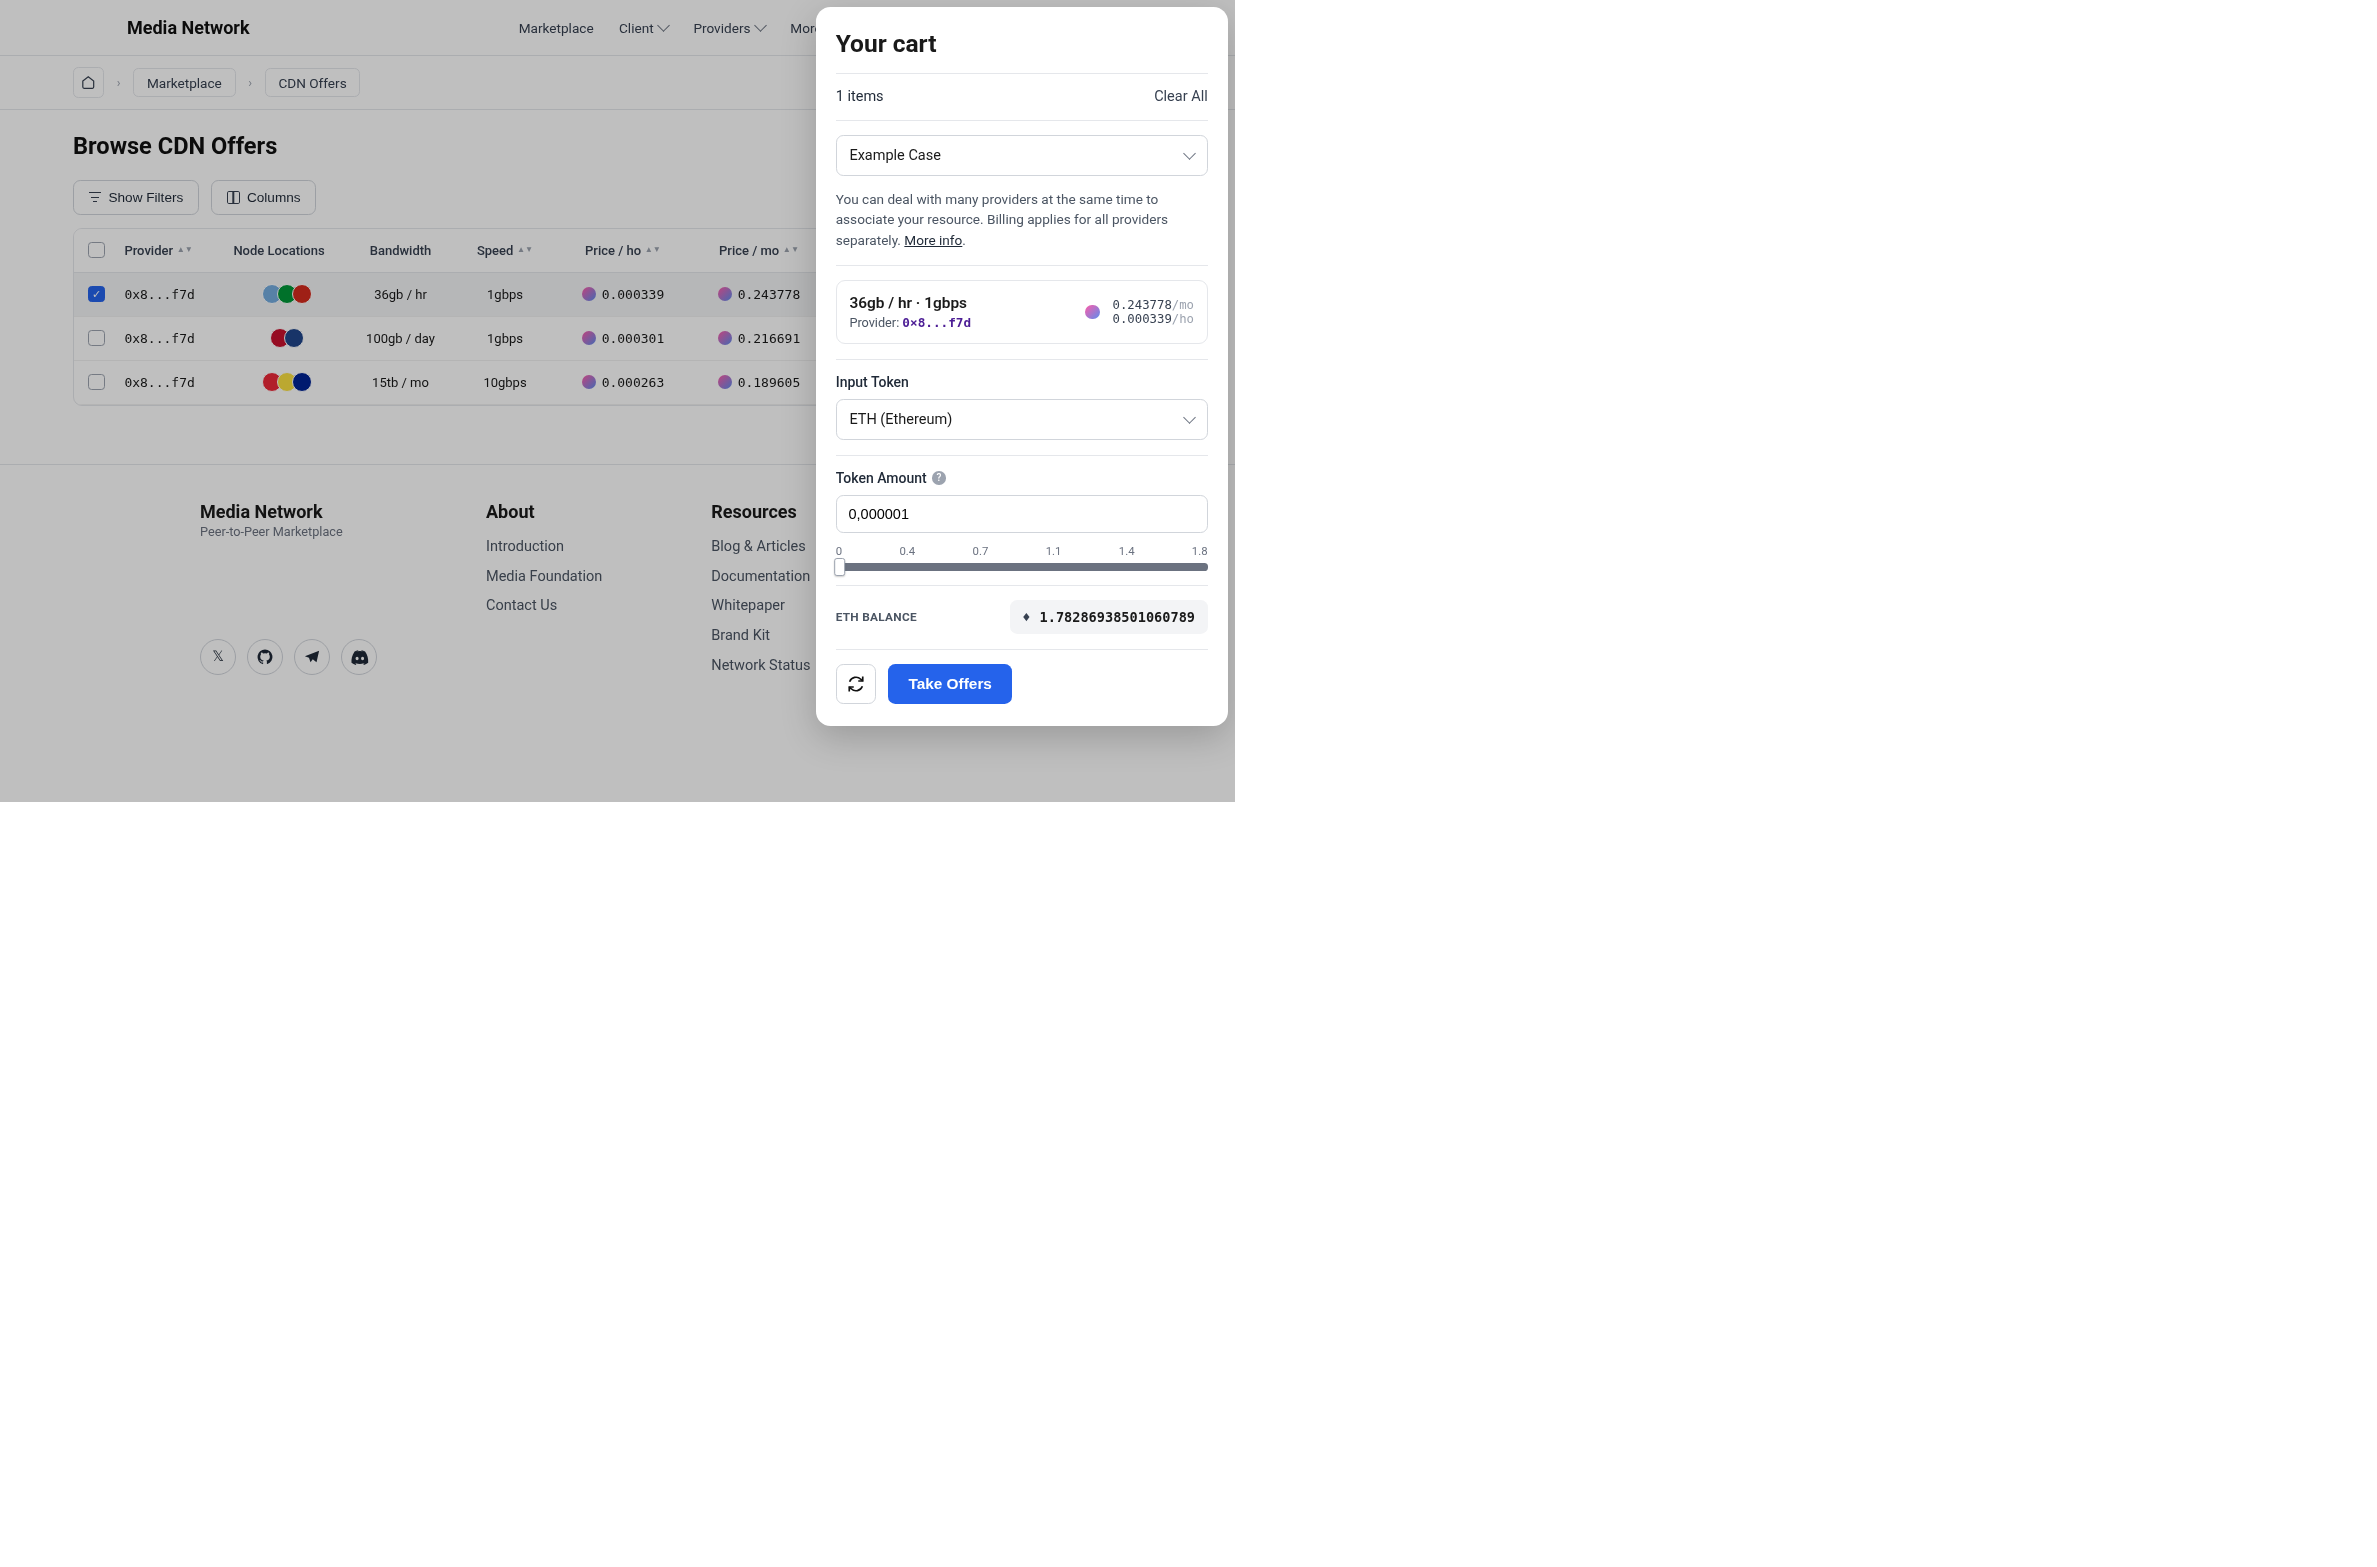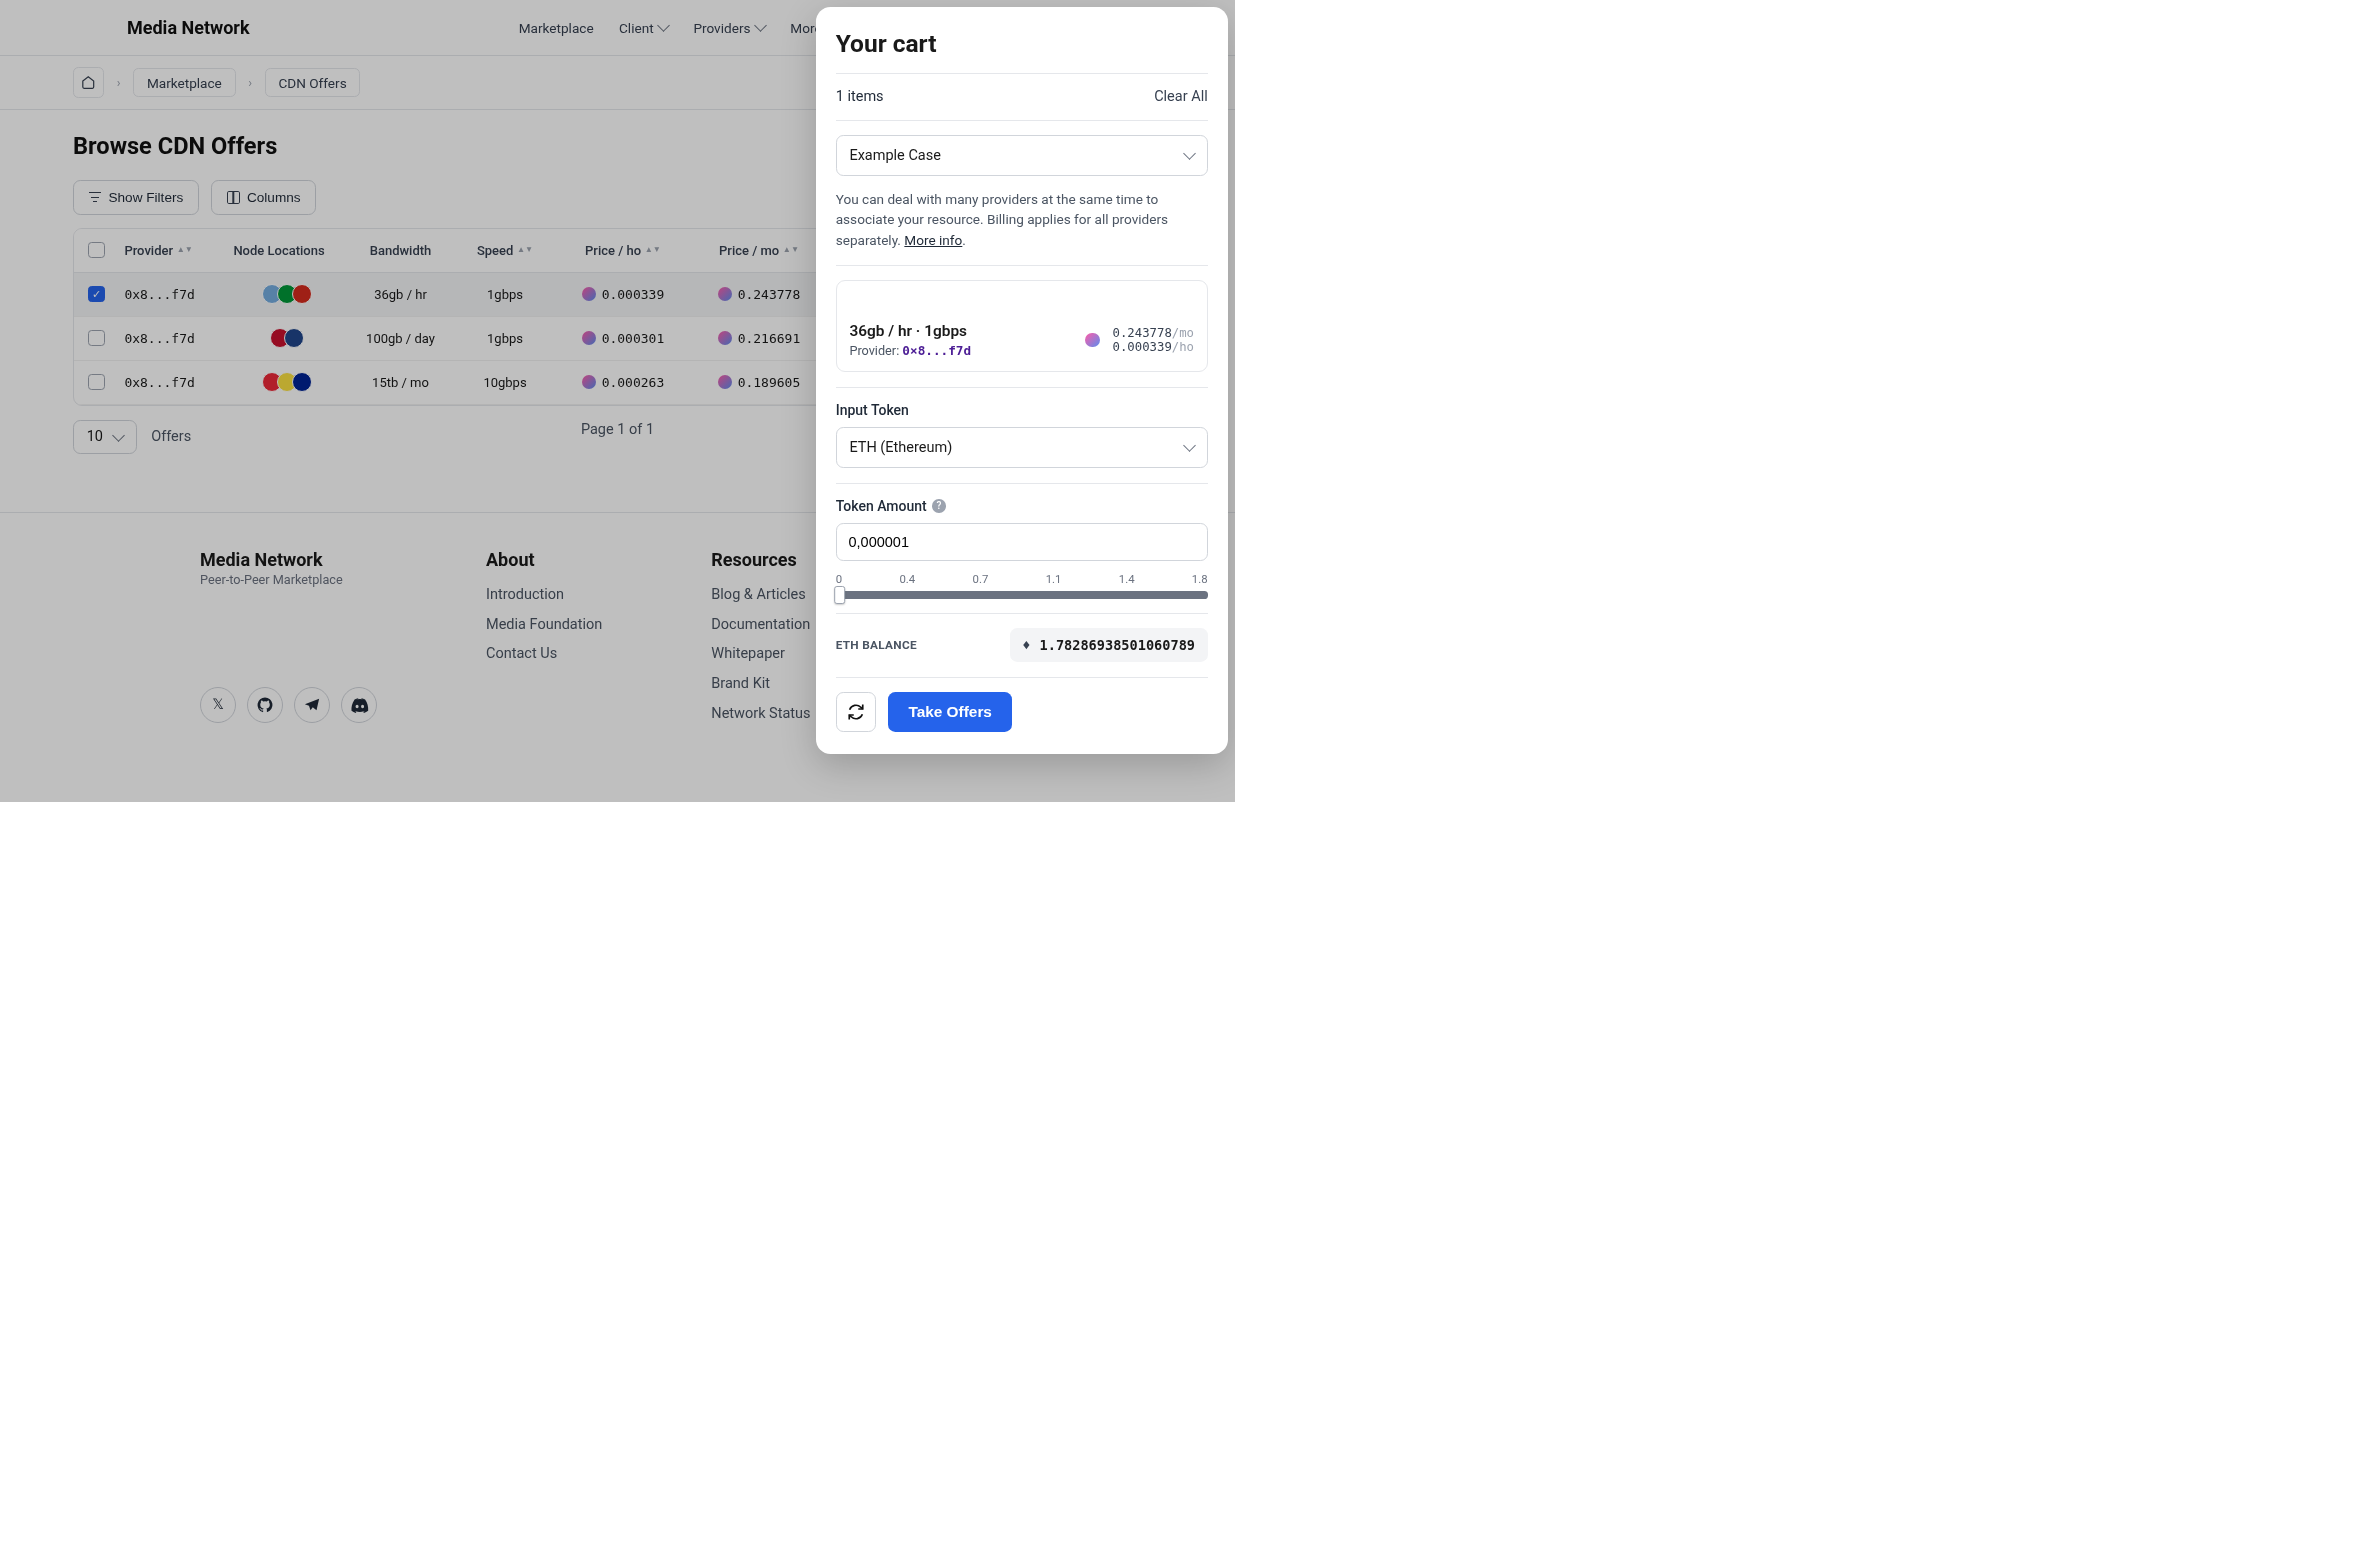--- a/index.html
+++ b/index.html
@@ -227,30 +227,20 @@
           </div>
     <div class="cell center">15tb / mo</div>
     <div class="cell center">10gbps</div>
     <div class="cell center mono"><span class="token-icon"></span>0.000263</div>
     <div class="cell center mono"><span class="token-icon"></span>0.189605</div>
     <div class="cell" style="justify-content:flex-end;padding-right:18px;">1 month</div>
         </div>
       </div>
   </div>
 
-  <div class="pager-wrap">
-    <div class="pager">
-      <div class="page-select">
-        <span>10</span>
-        <span class="chev"></span>
-      </div>
-      <span style="color:#4b5563;">Offers</span>
-    </div>
-    <div class="page-info">Page 1 of 1</div>
-  </div>
 </div>
 
 <div class="footer">
   <div>
     <div class="footer-brand">Media Network</div>
     <div class="footer-sub">Peer-to-Peer Marketplace</div>
     <div class="social">
       <div class="social-btn">𝕏</div>
       <div class="social-btn">
           <svg width="18" height="18" viewBox="0 0 24 24" fill="#1f2937">
@@ -301,21 +291,21 @@
   <div class="cart-divider"></div>
   <div class="select-box">
     <span>Example Case</span>
     <span class="chev"></span>
   </div>
   <p class="info-text" style="margin-top:13px;">
     <span>You can deal with many providers at the same time to associate your resource. Billing applies for all providers separately. </span><span class="more">More info</span><span>.</span>
   </p>
   <div class="cart-divider"></div>
   <div class="cart-item">
-    <div style="display:flex; justify-content:space-between; align-items:center;margin-top:28px;">
+    <div style="display:flex; justify-content:space-between; align-items:center;">
       <div>
         <div class="cart-item-title">36gb / hr · 1gbps</div>
         <div class="cart-item-sub"><span>Provider: </span><span class="mono">0×8...f7d</span></div>
       </div>
       <div style="display:flex; align-items:center; gap:7.3px;">
         <span class="token-icon"></span>
         <div class="price-col">
           <div><span>0.243778</span><span class="unit">/mo</span></div>
           <div><span>0.000339</span><span class="unit">/ho</span></div>
         </div>

